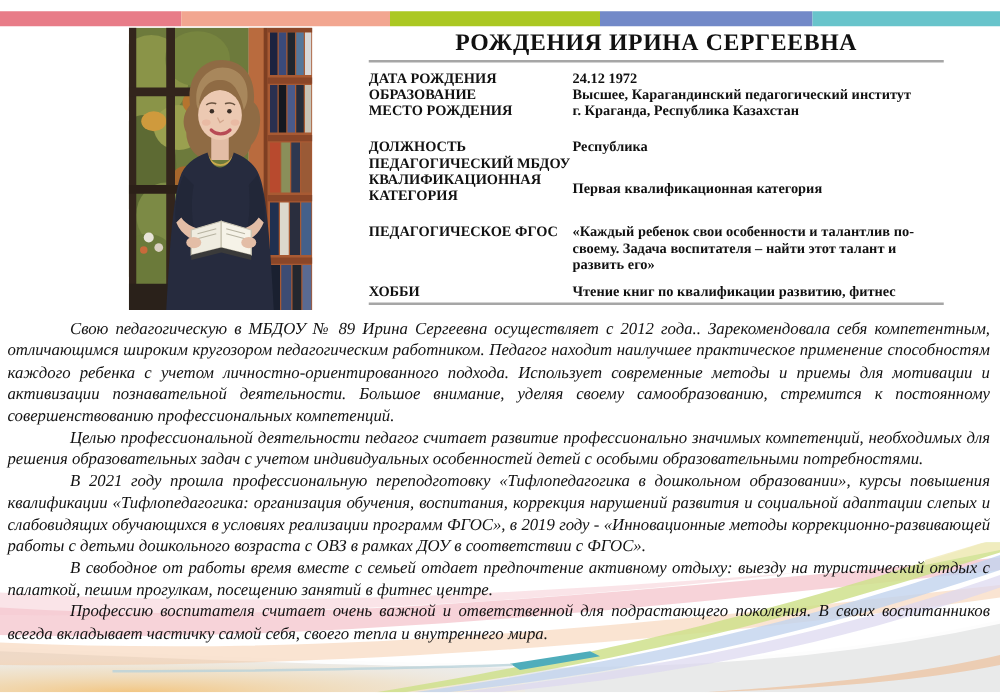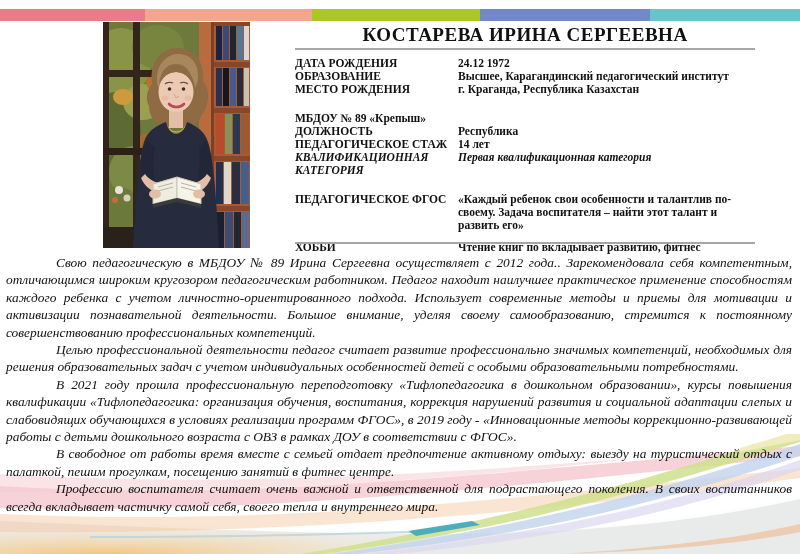--- a/index.html
+++ b/index.html
@@ -19,21 +19,21 @@
   .info-title{
     text-align:center;font-weight:bold;font-size:19px;line-height:21px;
     letter-spacing:.5px;white-space:nowrap;
   }
   .rule{height:2px;background:#a6a6a6;margin-top:3px;}
   .rule-bottom{position:absolute;left:295px;top:242px;width:460px;height:2px;background:#a6a6a6;}
   .rows{margin-top:7px;font-size:11.5px;font-weight:bold;line-height:13px;}
   .row{display:flex;align-items:flex-start;}
   .row .lbl{width:163px;flex:0 0 163px;}
   .row .val{flex:1;}
-  .row.bottom-align{align-items:flex-start;font-style:italic;}
+  .row.bottom-align{align-items:center;}
   .gap{height:16px;}
   .gap-sm{height:9px;}
   
   .bio{
     position:absolute;left:6px;top:254px;width:786px;z-index:2;
     font-style:italic;font-size:13.4px;line-height:17.4px;text-align:justify;
   }
   .bio p{margin:0;text-indent:50px;}
   
   .waves{position:absolute;left:0;bottom:0;width:800px;height:120px;z-index:1;}
@@ -136,67 +136,65 @@
       <path d="M98,162 L74,155 L74,176 L98,182 Z" fill="#f6f3e8" stroke="#c9c4b2" stroke-width="1"></path>
       <path d="M50,182 L74,176 L98,182 L98,186 L74,180 L50,186 Z" fill="#3a3a3a"></path>
       <path d="M55,165 L70,161 M55,169 L70,165 M78,161 L93,165 M78,165 L93,169" stroke="#b8b4a2" stroke-width="1" fill="none"></path>
 
       <ellipse cx="52" cy="172" rx="6" ry="4.5" fill="#e3bda6"></ellipse>
       <ellipse cx="96" cy="172" rx="6" ry="4.5" fill="#e3bda6"></ellipse>
     </svg>
   </div>
 
   <div class="info">
-    <div class="info-title">КОСТАРЕВА ИРИНА СЕРГЕЕВНА</div>
+    <div class="info-title">РОЖДЕНИЯ ИРИНА СЕРГЕЕВНА</div>
     <div class="rule"></div>
 
     <div class="rows">
       <div class="row">
         <span class="lbl">ДАТА РОЖДЕНИЯ</span>
         <span class="val">24.12 1972</span>
       </div>
       <div class="row">
         <span class="lbl">ОБРАЗОВАНИЕ</span>
         <span class="val">Высшее, Карагандинский педагогический институт</span>
       </div>
       <div class="row">
         <span class="lbl">МЕСТО РОЖДЕНИЯ</span>
         <span class="val">г. Краганда, Республика Казахстан</span>
       </div>
 
       <div class="gap"></div>
 
       <div class="row">
-        <span class="val">МБДОУ № 89 «Крепыш»</span>
       </div>
       <div class="row">
         <span class="lbl">ДОЛЖНОСТЬ</span>
         <span class="val">Республика</span>
       </div>
       <div class="row">
-        <span class="lbl">ПЕДАГОГИЧЕСКОЕ  СТАЖ</span>
-        <span class="val">14 лет</span>
+        <span class="lbl">ПЕДАГОГИЧЕСКИЙ  МБДОУ</span>
       </div>
       <div class="row bottom-align">
         <span class="lbl">КВАЛИФИКАЦИОННАЯ КАТЕГОРИЯ</span>
         <span class="val">Первая квалификационная категория</span>
       </div>
 
       <div class="gap"></div>
 
       <div class="row">
         <span class="lbl">ПЕДАГОГИЧЕСКОЕ ФГОС</span>
         <span class="val">«Каждый ребенок свои особенности и талантлив по-своему. Задача воспитателя – найти этот талант и развить его»</span>
       </div>
 
       <div class="gap-sm"></div>
 
       <div class="row">
         <span class="lbl">ХОББИ</span>
-        <span class="val">Чтение книг по вкладывает развитию, фитнес</span>
+        <span class="val">Чтение книг по квалификации развитию, фитнес</span>
       </div>
     </div>
   </div>
   <div class="rule-bottom"></div>
 
   <div class="bio">
     <p>Свою педагогическую в МБДОУ № 89 Ирина Сергеевна осуществляет с 2012 года.. Зарекомендовала себя компетентным, отличающимся широким кругозором педагогическим работником. Педагог находит наилучшее практическое применение способностям каждого ребенка с учетом личностно-ориентированного подхода. Использует современные методы и приемы для мотивации и активизации познавательной деятельности. Большое внимание, уделяя своему самообразованию, стремится к постоянному совершенствованию профессиональных компетенций.</p>
     <p>Целью профессиональной деятельности педагог считает развитие профессионально значимых компетенций, необходимых для решения образовательных задач с учетом индивидуальных особенностей детей с особыми образовательными потребностями.</p>
     <p>В 2021 году прошла профессиональную переподготовку «Тифлопедагогика в дошкольном образовании», курсы повышения квалификации «Тифлопедагогика: организация обучения, воспитания, коррекция нарушений развития и социальной адаптации слепых и слабовидящих обучающихся в условиях реализации программ ФГОС», в 2019 году - «Инновационные методы коррекционно-развивающей работы с детьми дошкольного возраста с ОВЗ в рамках ДОУ в соответствии с ФГОС».</p>
     <p>В свободное от работы время вместе с семьей отдает предпочтение активному отдыху: выезду на туристический отдых с палаткой, пешим прогулкам, посещению занятий в фитнес центре.</p>

